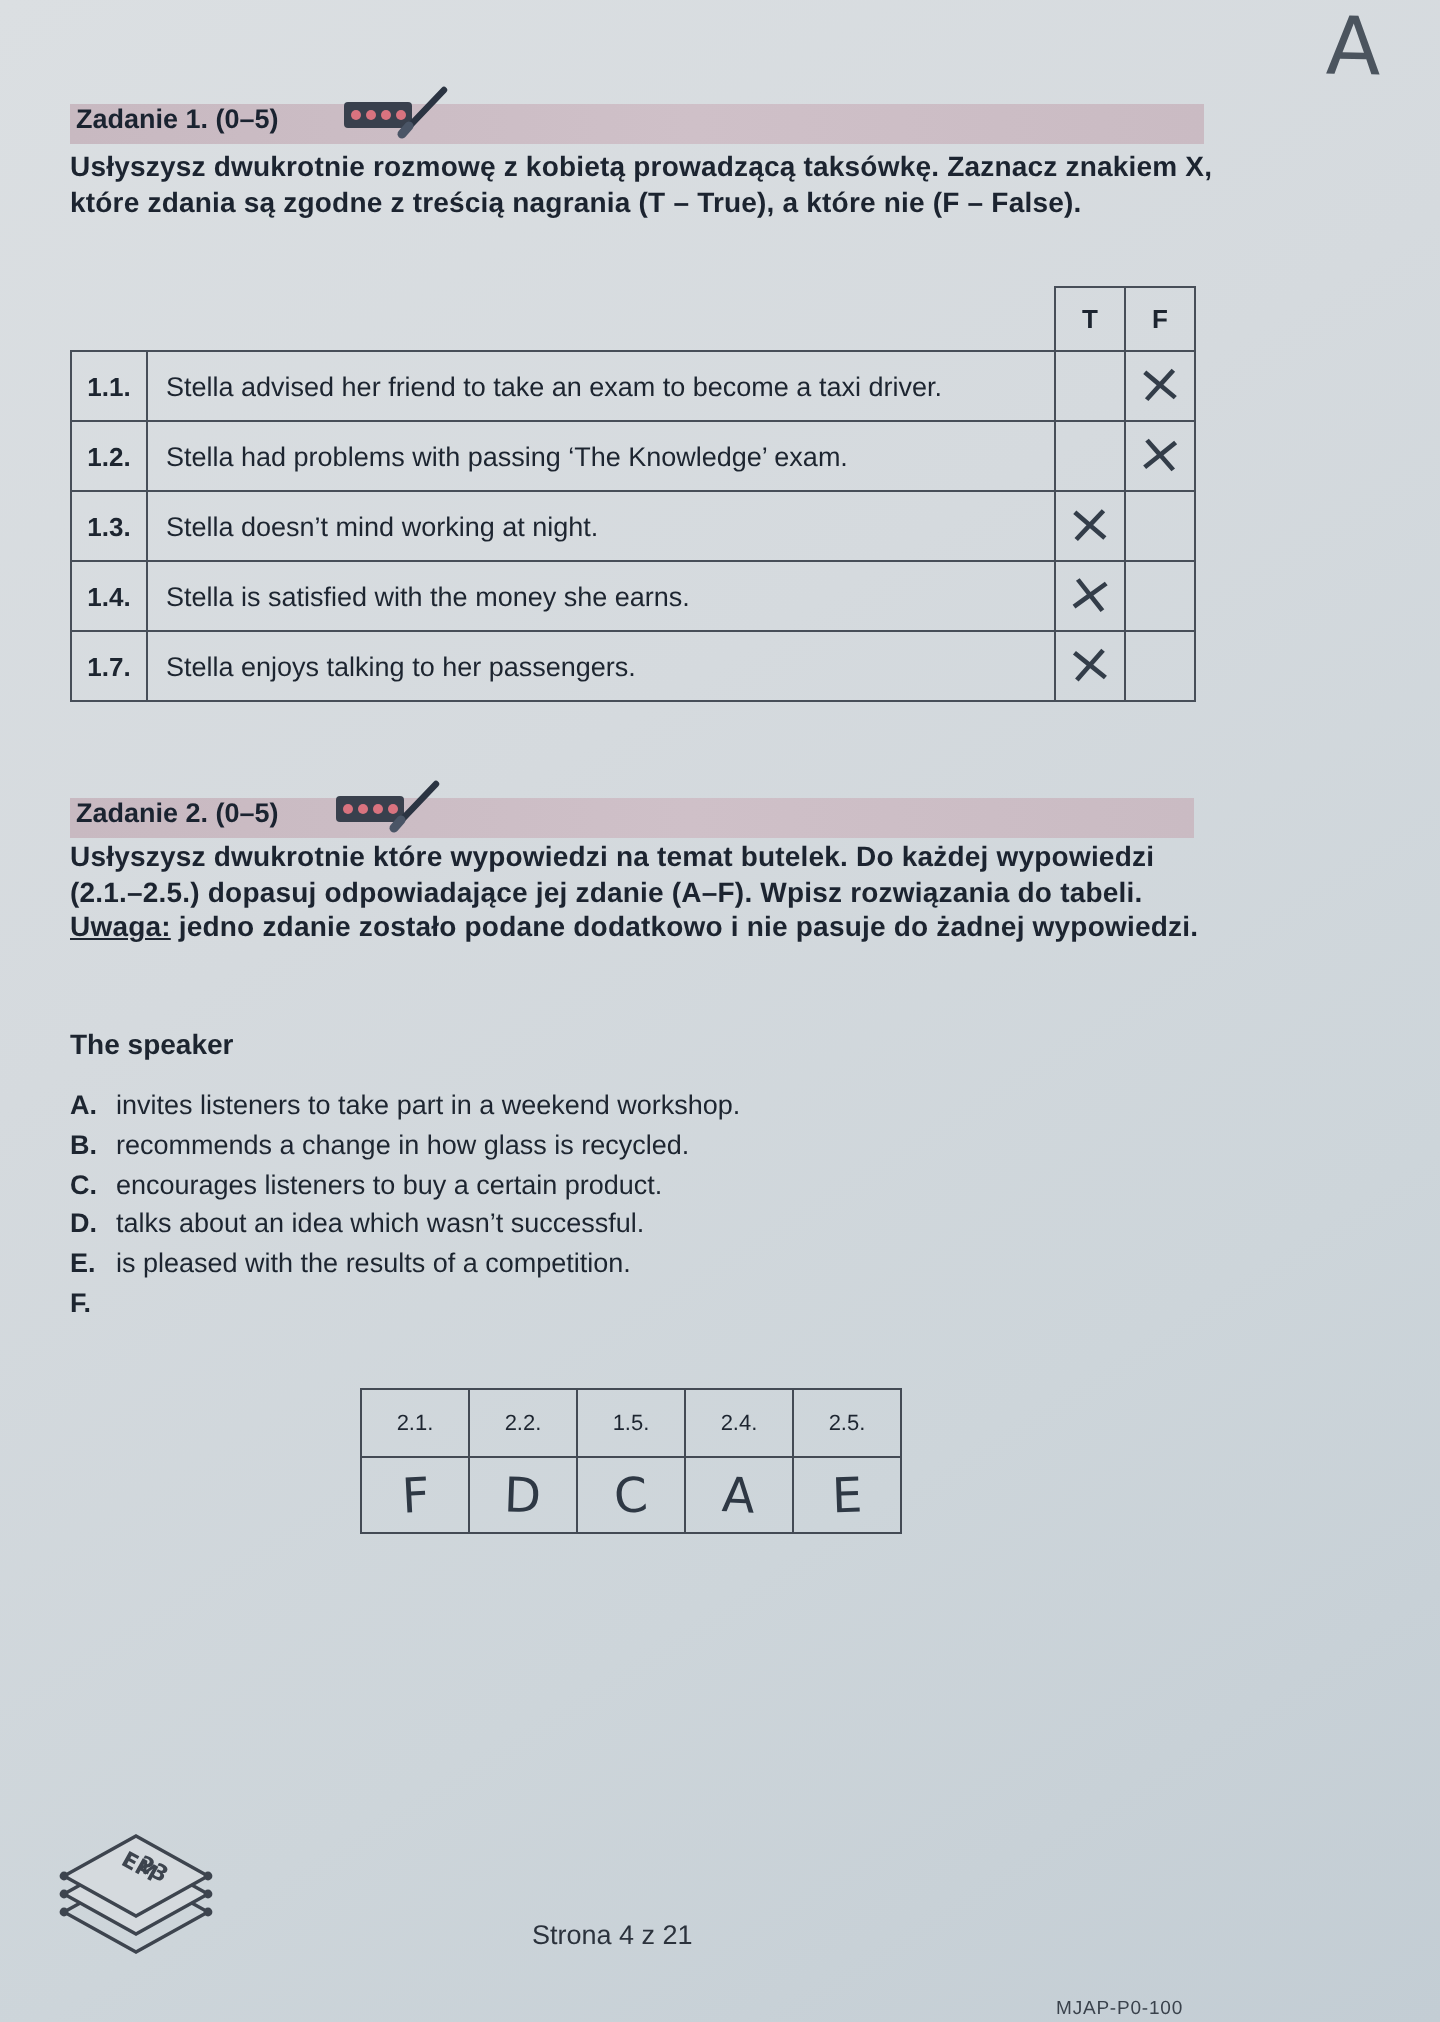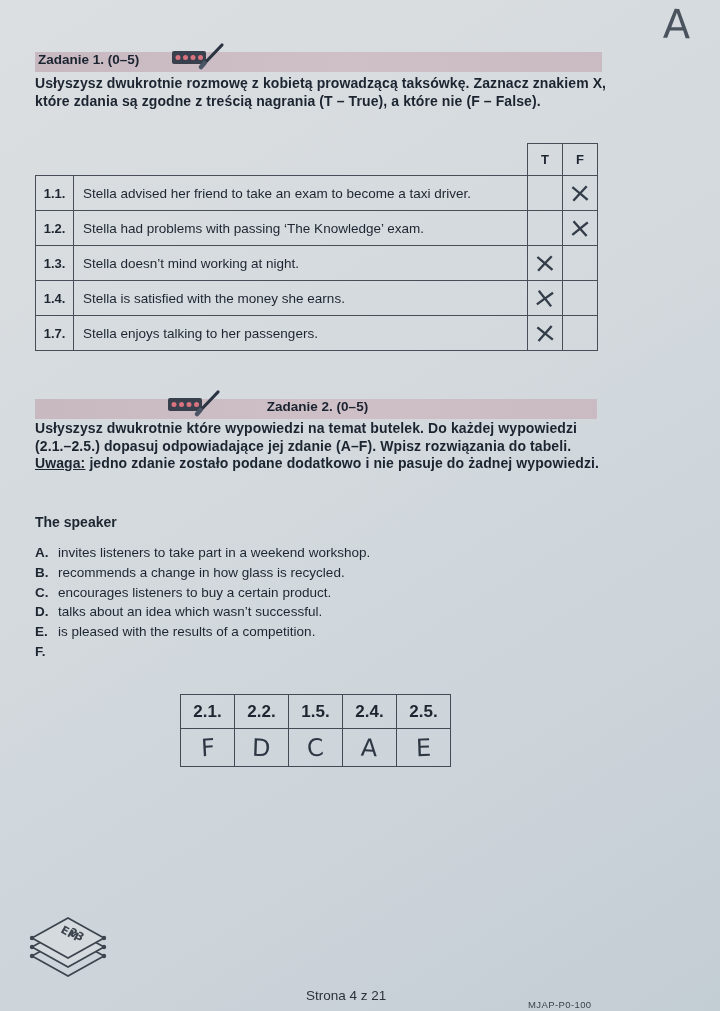--- a/index.html
+++ b/index.html
@@ -26,21 +26,21 @@
   .hand-mark{display:block;text-align:center;font-family:"DejaVu Sans",sans-serif;
     font-size:27px;line-height:28px;color:#333d49;font-weight:normal;}
   
   .speaker-head{font-size:14px;font-weight:bold;}
   .opt-row{display:flex;line-height:19.8px;}
   .opt-letter{width:23px;font-size:13.5px;font-weight:bold;}
   .opt-text{font-size:13.5px;}
   
   table.ans{border-collapse:collapse;table-layout:fixed;}
   table.ans td{border:1.7px solid #434a54;width:53px;text-align:center;padding:0;}
-  table.ans td.hdr{height:33px;font-size:17px;font-weight:bold;}
+  table.ans td.hdr{height:33px;font-size:11px;font-weight:normal;}
   table.ans td.cell{height:37px;}
   .hand-letter{font-family:"DejaVu Sans",sans-serif;font-size:24px;color:#2e3844;display:inline-block;}
   
   .page-label{font-size:13.5px;color:#2b323c;}
   .form-code{font-size:9.5px;letter-spacing:.4px;color:#3a424c;margin-top:36px;}
   .corner-a{font-family:"DejaVu Sans",sans-serif;font-size:40px;font-weight:normal;
     color:#4b545e;transform:rotate(1deg);line-height:1;}
 </style>
 </head>
 <body>
@@ -128,21 +128,21 @@
       <td>
             <span class="hand-mark t1-mark" style="transform: rotate(-5deg) scaleX(1.05);">×</span>
           </td>
       <td>
             <span class="hand-mark t1-mark"></span>
           </td>
     </tr>
   </tbody>
     </table>
 
-  <div class="abs task-bar" style="left:35px;top:399px;width:562px;text-align:center;">
+  <div class="abs task-bar" style="left:35px;top:399px;width:562px;">
     <div class="task-title">Zadanie 2. (0–5)</div>
   </div>
 
   <svg class="abs" style="left:166px;top:388px;" width="56" height="30" viewBox="0 0 56 30">
     <rect x="2" y="10" width="34" height="13" rx="2" fill="#39404d"></rect>
     <circle cx="8" cy="16.5" r="2.5" fill="#d9737f"></circle>
     <circle cx="15.5" cy="16.5" r="2.5" fill="#d9737f"></circle>
     <circle cx="23" cy="16.5" r="2.5" fill="#d9737f"></circle>
     <circle cx="30.5" cy="16.5" r="2.5" fill="#d9737f"></circle>
     <path d="M31 26 L52 4" stroke="#2b3442" stroke-width="3.2" stroke-linecap="round"></path>
@@ -215,17 +215,17 @@
       <circle cx="82" cy="28" r="2.2"></circle>
         <circle cx="82" cy="37" r="2.2"></circle>
         <circle cx="82" cy="46" r="2.2"></circle>
     </g>
     <g font-family="DejaVu Sans, sans-serif" font-size="11" fill="#3d444e" font-weight="bold">
       <text x="0" y="0" transform="translate(38,22) rotate(29)">EM</text>
       <text x="0" y="0" transform="translate(46,24) rotate(29)">23</text>
     </g>
   </svg>
 
-  <div class="abs page-label" style="left:266px;top:988px;margin-left:40px;">Strona 4 z 21</div>
+  <div class="abs page-label" style="left:266px;top:960px;">Strona 4 z 21</div>
 
   <div class="abs form-code" style="left:528px;top:963px;">MJAP-P0-100</div>
 
 </div>
 
 </body></html>

